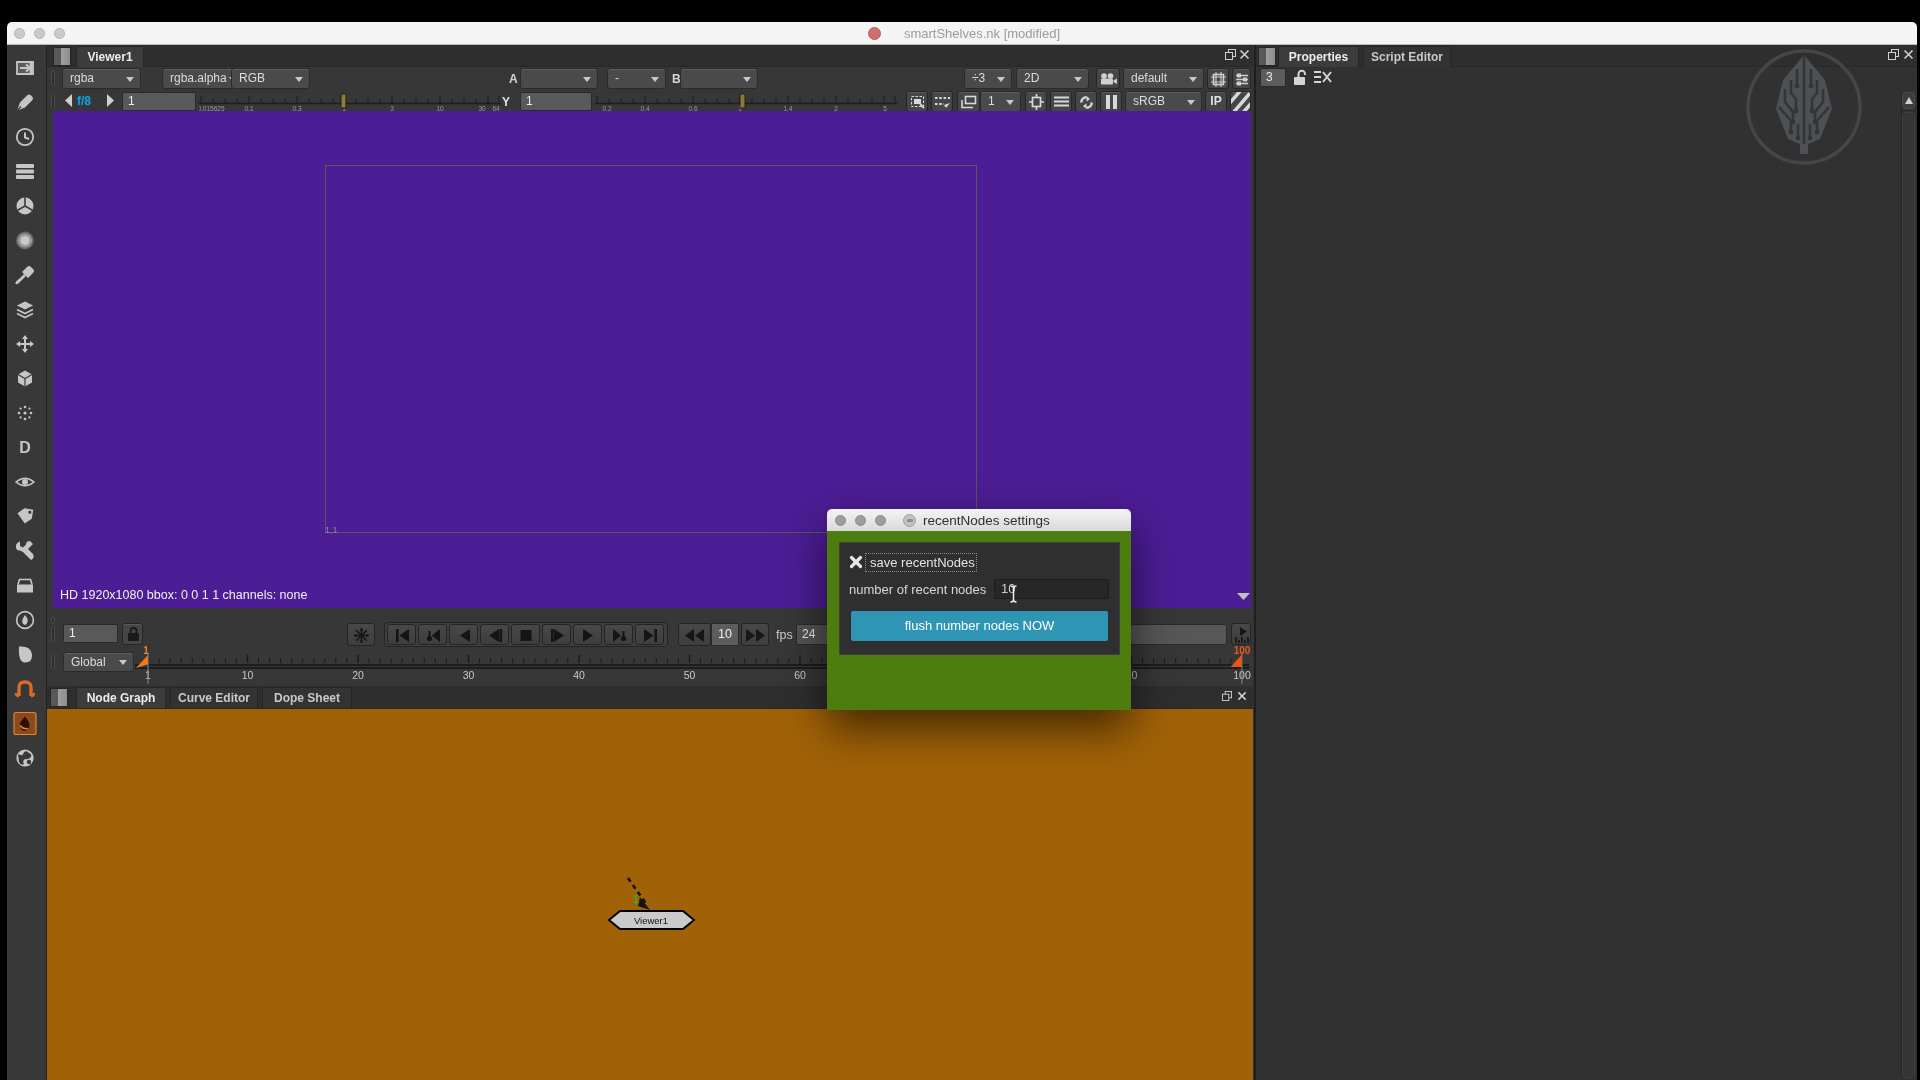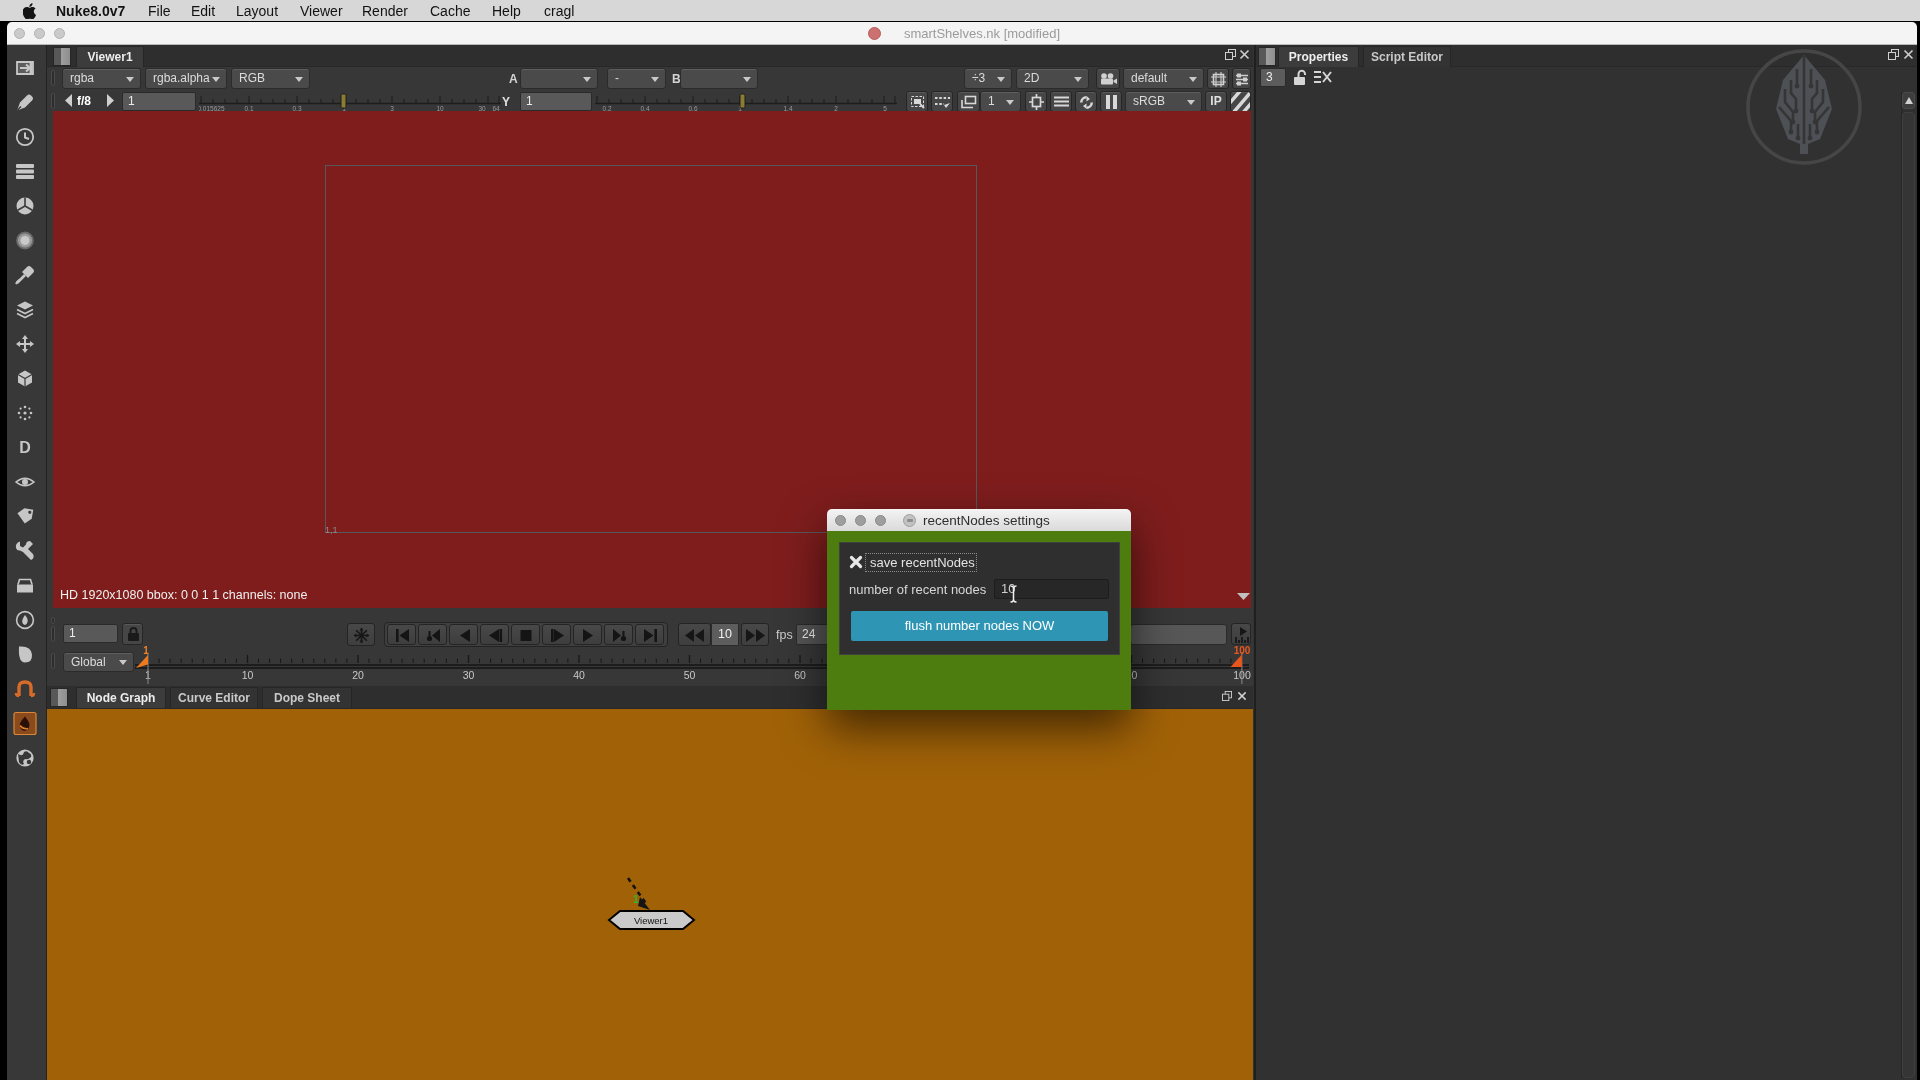--- a/index.html
+++ b/index.html
@@ -33,21 +33,21 @@
 
 .dd { position:absolute; background:#4a4a4a; border:1px solid #2b2b2b; box-shadow:inset 0 1px 0 #5f5f5f; border-radius:3px; color:#dcdcdc; font-size:12px; height:21px; line-height:19px; padding-left:7px; }
 .dd .arr { position:absolute; right:6px; top:8px; width:0; height:0; border-left:4px solid transparent; border-right:4px solid transparent; border-top:5px solid #c9c9c9; }
 .inp { position:absolute; background:#595959; border:1px solid #2a2a2a; border-radius:2px; color:#ececec; font-size:12px; height:19px; line-height:17px; padding-left:5px; }
 .btn { position:absolute; background:#464646; border:1px solid #262626; box-shadow:inset 0 1px 0 #585858; border-radius:3px; }
 .lbl { position:absolute; color:#d4d4d4; font-size:12px; font-weight:bold; }
 
 
 #viewerpane { position:absolute; left:40px; top:0; width:1206px; height:641px; background:#373737; }
 #vhead { position:absolute; left:0; top:0; width:1206px; height:22px; background:#2e2e2e; border-bottom:1px solid #282828; }
-#vblack { position:absolute; left:6px; top:66px; width:1198px; height:497px; background:#7f1d1d; color:#d8d8d8; }
+#vblack { position:absolute; left:6px; top:66px; width:1198px; height:497px; background:#4c1d95; color:#d8d8d8; }
 #framerect { position:absolute; left:272px; top:54px; width:652px; height:368px; border:1px solid #585858; }
 
 
 #nodepane { position:absolute; left:40px; top:641px; width:1206px; height:394px; background:#a16207; }
 #nhead { position:absolute; left:0; top:0; width:1206px; height:23px; background:#2e2e2e; border-bottom:1px solid #282828; }
 
 
 #rightpane { position:absolute; left:1247px; top:0; width:663px; height:1035px; background:#313131; border-left:2px solid #1f1f1f; }
 #rhead { position:absolute; left:0; top:0; width:661px; height:22px; background:#2e2e2e; border-bottom:1px solid #282828; }
 
@@ -61,35 +61,20 @@
 #dflush { position:absolute; left:24px; top:80px; width:257px; height:30px; background:#2e96b4; border-radius:2px; color:#ffffff; font-size:13px; text-align:center; line-height:30px; }
 
 
 .tbtn { position:absolute; background:linear-gradient(#484848,#3e3e3e); border:1px solid #242424; border-radius:3px; }
 .grip { position:absolute; width:4px; background:#2d2d2d; border-radius:2px; border:1px solid #4a4a4a; }
 </style>
 </head>
 <body>
 <div id="screen">
 
-  <div id="menubar">
-    <svg class="abs" style="left:23px;top:3px" width="13" height="16" viewBox="0 0 13 16">
-      <path fill="#141414" d="M10.8 8.6c0-2 1.7-3 1.75-3.05-.95-1.4-2.45-1.6-3-1.6-1.25-.15-2.45.75-3.1.75-.65 0-1.65-.75-2.7-.72-1.4.02-2.68.8-3.4 2.05-1.45 2.5-.37 6.2 1.03 8.25.7 1 1.5 2.1 2.6 2.06 1.05-.04 1.45-.67 2.7-.67s1.6.67 2.7.65c1.12-.02 1.83-1.02 2.5-2.02.8-1.15 1.1-2.28 1.12-2.34-.02-.01-2.18-.84-2.2-3.36z"></path>
-      <path fill="#141414" d="M8.7 2.8C9.28 2.1 9.65 1.15 9.55.2 8.73.23 7.75.75 7.17 1.45 6.65 2.05 6.2 3.03 6.32 3.95c.9.07 1.8-.45 2.38-1.15z"></path>
-    </svg>
-    <span class="b" style="left:56px">Nuke8.0v7</span>
-    <span style="left:148px">File</span>
-    <span style="left:191px">Edit</span>
-    <span style="left:236px">Layout</span>
-    <span style="left:300px">Viewer</span>
-    <span style="left:362px">Render</span>
-    <span style="left:430px">Cache</span>
-    <span style="left:492px">Help</span>
-    <span style="left:544px">cragl</span>
-  </div>
 
   <div id="titlebar">
     <div class="tl" style="left:7px"></div>
     <div class="tl" style="left:27px"></div>
     <div class="tl" style="left:47px"></div>
   </div>
   <div id="docdot"></div>
   <div id="wintitle">smartShelves.nk [modified]</div>
 
   <div id="ui">
@@ -220,21 +205,21 @@
       <svg class="fl" style="left:1178px;top:4px" width="11" height="11" viewBox="0 0 11 11" stroke="#cfcfcf" fill="none">
         <rect x="3.5" y="0.5" width="7" height="7"></rect>
           <rect x="0.5" y="3.5" width="7" height="7" fill="#2e2e2e"></rect>
       </svg>
       <svg class="fl" style="left:1192px;top:4px" width="11" height="11" viewBox="0 0 11 11" stroke="#cfcfcf" stroke-width="1.6">
         <path d="M1.5 1.5 L9.5 9.5 M9.5 1.5 L1.5 9.5"></path>
       </svg>
 
       <div class="grip" style="left:4px;top:25px;height:16px"></div>
       <div class="dd" style="left:15px;top:23px;width:79px">rgba<div class="arr"></div></div>
-      <div class="dd" style="left:98px;top:23px;width:82px">rgba.alpha<div class="arr"></div></div>
+      <div class="dd" style="left:115px;top:23px;width:82px">rgba.alpha<div class="arr"></div></div>
       <div class="dd" style="left:184px;top:23px;width:79px">RGB<div class="arr"></div></div>
       <div class="lbl" style="left:462px;top:27px">A</div>
       <div class="dd" style="left:473px;top:23px;width:78px">
           <div class="arr"></div>
         </div>
       <div class="dd" style="left:560px;top:23px;width:59px">-<div class="arr"></div></div>
       <div class="lbl" style="left:625px;top:27px">B</div>
       <div class="dd" style="left:633px;top:23px;width:78px">
           <div class="arr"></div>
         </div>
@@ -261,21 +246,21 @@
           <rect x="2" y="1.5" width="4" height="4" fill="#d0d0d0" stroke="none"></rect>
           <rect x="8" y="5.5" width="4" height="4" fill="#d0d0d0" stroke="none"></rect>
           <rect x="2" y="9.5" width="4" height="4" fill="#d0d0d0" stroke="none"></rect>
         </svg>
       </div>
 
       <div class="grip" style="left:4px;top:48px;height:16px"></div>
       <svg class="fl" style="left:17px;top:49px" width="9" height="13" viewBox="0 0 9 13" fill="#cfcfcf">
           <path d="M8 0 L1 6.5 L8 13 Z"></path>
         </svg>
-      <div class="lbl" style="left:30px;top:49px;color:#ffffff">f/8</div>
+      <div class="lbl" style="left:30px;top:49px;color:#0ea5e9">f/8</div>
       <svg class="fl" style="left:59px;top:49px" width="9" height="13" viewBox="0 0 9 13" fill="#cfcfcf">
           <path d="M1 0 L8 6.5 L1 13 Z"></path>
         </svg>
       <div class="inp" style="left:75px;top:47px;width:74px">1</div>
       <svg class="fl" style="left:152px;top:46px" width="302" height="21" viewBox="0 0 302 21">
         <g stroke="#1d1d1d" stroke-width="1">
           <path d="M0 12.5 H302" stroke-width="1.4"></path>
           <path d="M2 5 V12 M14 8 V12 M26 8 V12 M38 8 V12 M50 5 V12 M62 8 V12 M74 8 V12 M86 8 V12 M98 5 V12 M110 8 V12 M122 8 V12 M134 8 V12 M145 5 V12 M157 8 V12 M169 8 V12 M181 8 V12 M193 5 V12 M205 8 V12 M217 8 V12 M229 8 V12 M241 5 V12 M253 8 V12 M265 8 V12 M277 8 V12 M289 5 V12 M300 5 V12"></path>
         </g>
         <g fill="#9a9a9a" font-size="6.5" font-family="Liberation Sans, sans-serif" text-anchor="middle">

